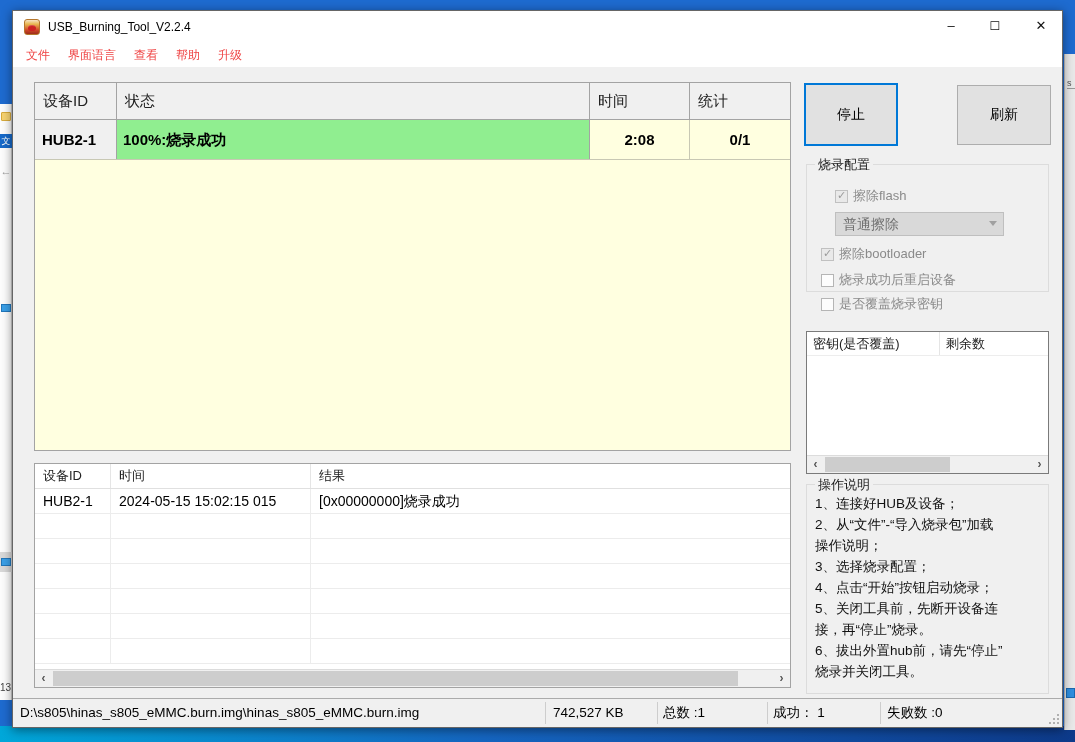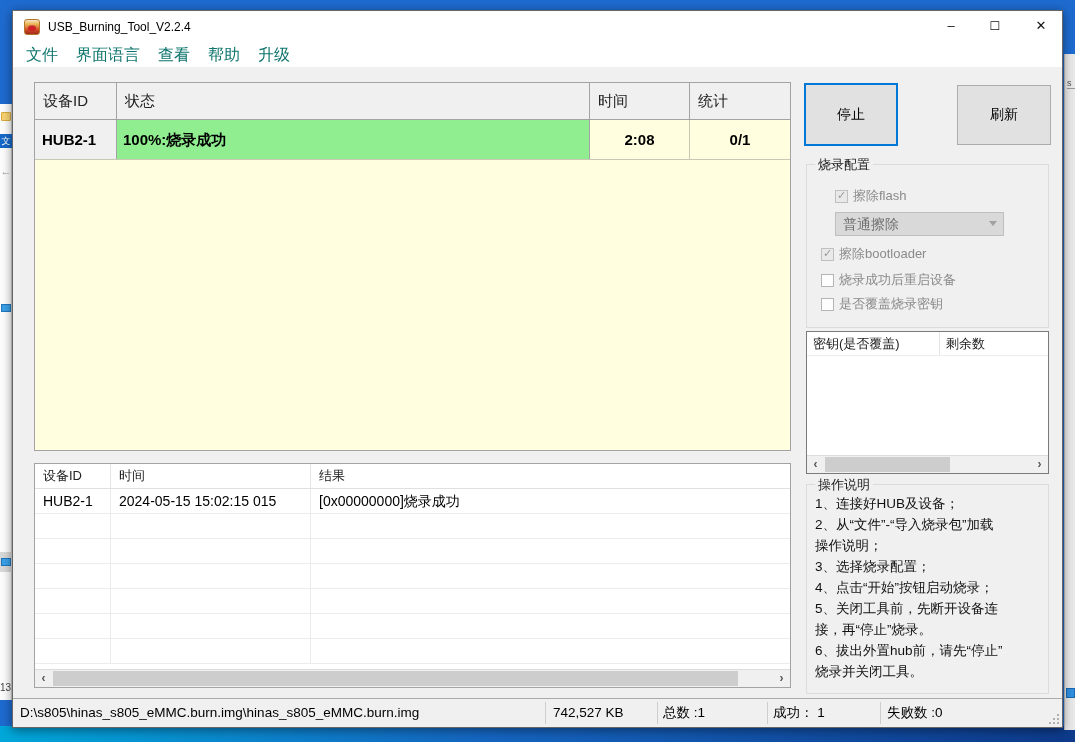--- a/index.html
+++ b/index.html
@@ -43,21 +43,21 @@
   .app-icon {
     position:absolute; left:11px; top:8px; width:16px; height:16px; border-radius:3px;
     background:linear-gradient(180deg,#f6e3c5 0%,#e8b64f 30%,#d24a2a 70%,#9e2c1a 100%);
     border:1px solid #b5762c;
   }
   .app-icon::after { content:""; position:absolute; left:3px; top:5px; width:8px; height:5px; border-radius:50% 50% 40% 40%; background:#c22; border-top:1px solid #fff3; }
   .title-text { position:absolute; left:35px; top:0; height:32px; line-height:32px; font-size:12px; color:#000; }
   .winbtn { position:absolute; top:0; width:34px; height:32px; text-align:center; line-height:30px; font-size:13px; color:#111; cursor:default; }
   .btn-min { left:921px; } .btn-max { left:965px; font-size:12px; } .btn-close { left:1011px; }
   .menubar { position:absolute; left:0; top:32px; width:100%; height:24px; background:#fff; display:flex; align-items:center; padding-left:4px; }
-  .menu-item { font-size:16px; color:#0f766e; padding:0 9px; height:100%; line-height:24px;font-family:Liberation Serif, serif; }
+  .menu-item { font-size:12px; color:#ef4444; padding:0 9px; height:100%; line-height:24px;font-family:Liberation Serif, serif; }
 
   
   .dev-table { position:absolute; left:21px; top:71px; width:757px; height:369px; background:#ffffe0; border:1px solid #a3a3a3; }
   .dev-header { display:flex; height:37px; background:#f0f0f0; border-bottom:1px solid #a3a3a3; }
   .dev-header .hc { font-size:15px; color:#222; line-height:36px; padding-left:8px; border-right:1px solid #a3a3a3; }
   .dev-header .hc:last-child { border-right:none; }
   .c-id { width:82px; } .c-status { width:473px; } .c-time { width:100px; } .c-stat { width:100px; flex:1; }
   .dev-row { display:flex; height:40px; border-bottom:1px solid #c8c8b4; }
   .dev-row .cell { font-size:15px; font-weight:600; color:#000; line-height:39px; }
   .cell-id { width:82px; background:#f0f0f0; border-right:1px solid #a3a3a3; padding-left:7px; }
@@ -81,21 +81,21 @@
   
   .btn {
     position:absolute; background:#e1e1e1; font-size:14px; color:#000;
     display:flex; align-items:center; justify-content:center;
   }
   .btn-stop { left:791px; top:72px; width:94px; height:63px; border:2px solid #0078d7; }
   .btn-refresh { left:944px; top:74px; width:94px; height:60px; border:1px solid #adadad; }
 
   .groupbox { position:absolute; border:1px solid #dcdcdc; }
   .gb-label { position:absolute; top:-9px; left:8px; background:#f0f0f0; padding:0 3px; font-size:13px; color:#1a1a1a; }
-  .gb-config { left:793px; top:153px; width:243px; height:164px; }
+  .gb-config { left:793px; top:153px; width:243px; height:128px; }
   .cfg-item { position:absolute; left:14px; display:flex; align-items:center; }
   .chk { width:13px; height:13px; border:1px solid #b5b5b5; background:#fdfdfd; margin-right:5px; position:relative; flex:none; }
   .chk.checked { background:#e9e9e9; border-color:#c0c0c0; }
   .chk.checked::after { content:"✓"; position:absolute; left:1px; top:-2px; font-size:11px; color:#9a9a9a; }
   .cfg-label { font-size:13px; color:#8a8a8a; white-space:nowrap; }
   .cfg-combo {
     position:absolute; left:28px; top:47px; width:169px; height:24px;
     background:#d9d9d9; border:1px solid #bfbfbf; font-size:14px; color:#707070;
     line-height:22px; padding-left:7px;
   }

